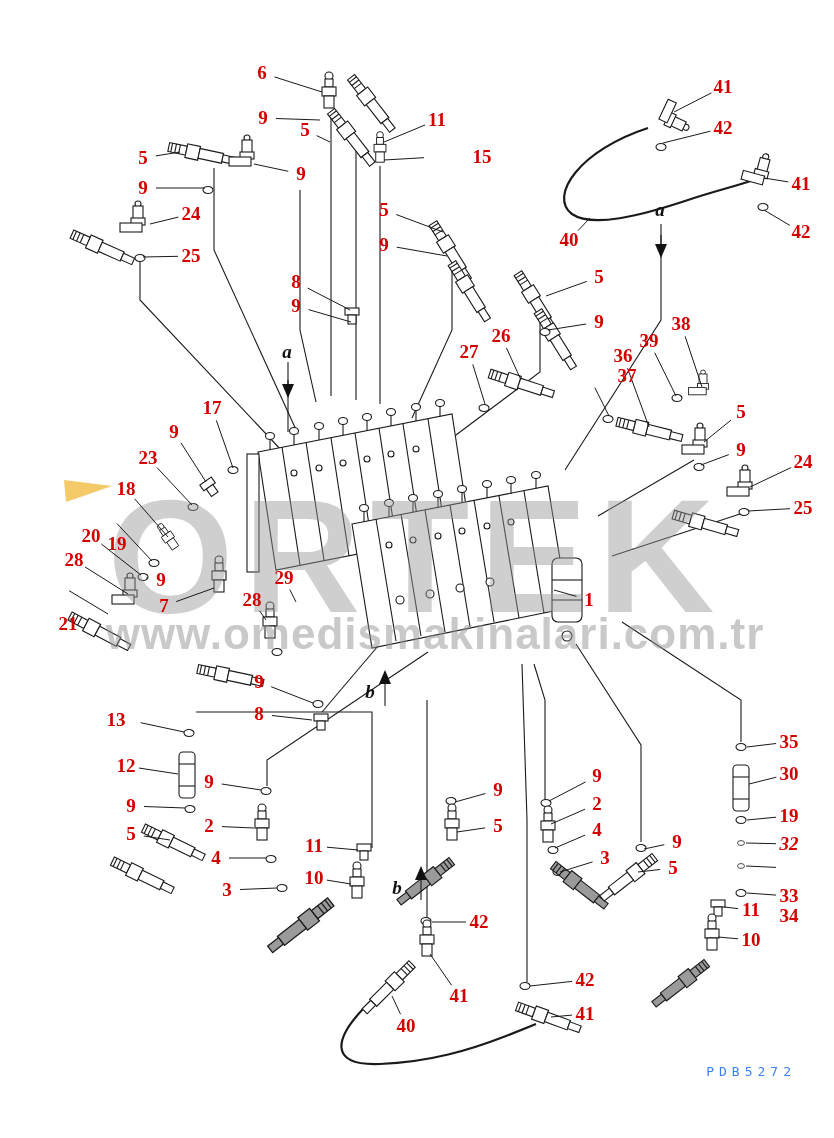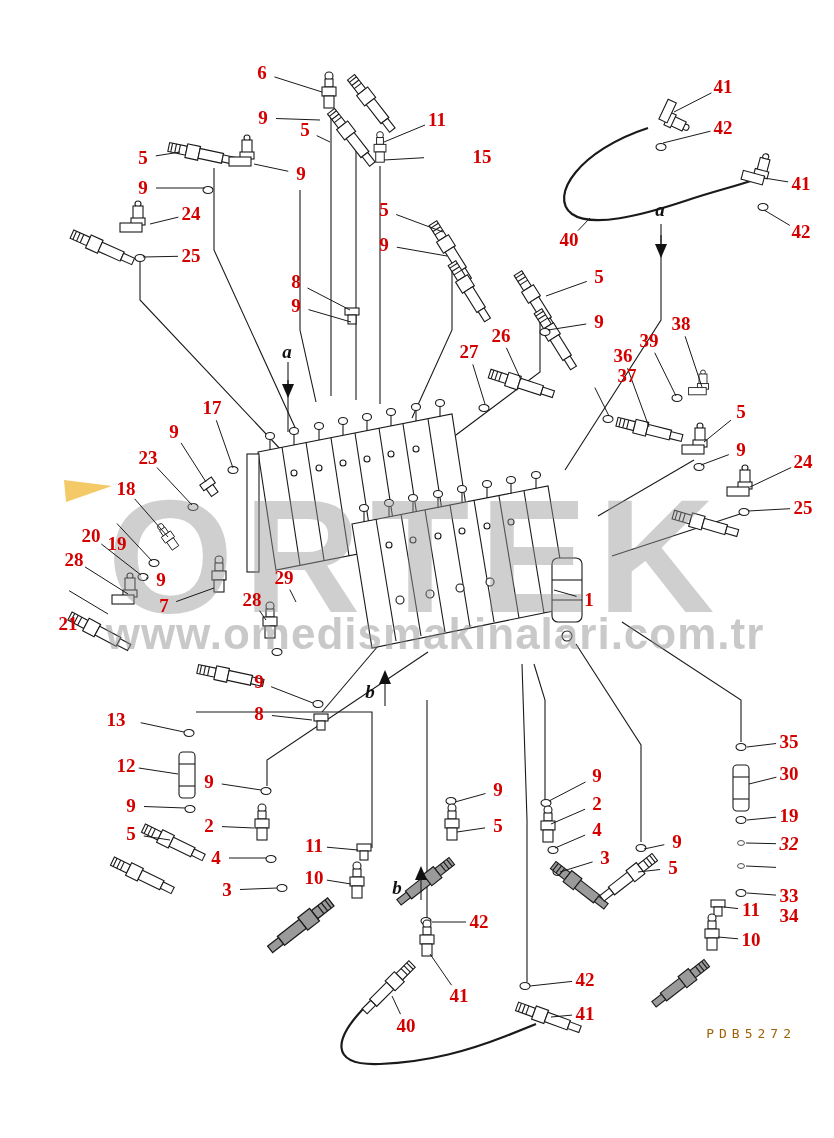--- a/index.html
+++ b/index.html
@@ -16,22 +16,22 @@
   .callout{position:absolute;transform:translate(-50%,-50%);
            color:#d40000;font:bold 19px "Liberation Serif",serif;white-space:nowrap;}
   .marker{position:absolute;transform:translate(-50%,-50%);
           color:#111;font:italic bold 19px "Liberation Serif",serif;}
   .wm-brand{position:absolute;left:416px;top:556px;transform:translate(-50%,-50%);
             font:bold 162px "Liberation Sans",sans-serif;color:rgba(148,148,148,.45);
             letter-spacing:10px;white-space:nowrap;}
   .wm-url{position:absolute;left:416px;top:634px;transform:translate(-50%,-50%);
           font:bold 44px "Liberation Sans",sans-serif;color:rgba(148,148,148,.5);
           letter-spacing:1px;white-space:nowrap;margin-left:19px;}
-  .codebadge{position:absolute;right:38px;top:1026px;
-             font:13px "DejaVu Sans Mono",monospace;letter-spacing:5px;color:#a16207;}
+  .codebadge{position:absolute;right:38px;top:1064px;
+             font:13px "DejaVu Sans Mono",monospace;letter-spacing:5px;color:#3b82f6;}
 </style>
 </head>
 <body>
 
 <div id="stage">
 
   <svg id="art" width="834" height="1138" viewBox="0 0 834 1138">
     <defs>
       <g id="nip" fill="currentColor" stroke="#1a1a1a" stroke-width="1.1">
         <rect x="-34" y="-4.5" width="18" height="9"></rect>

